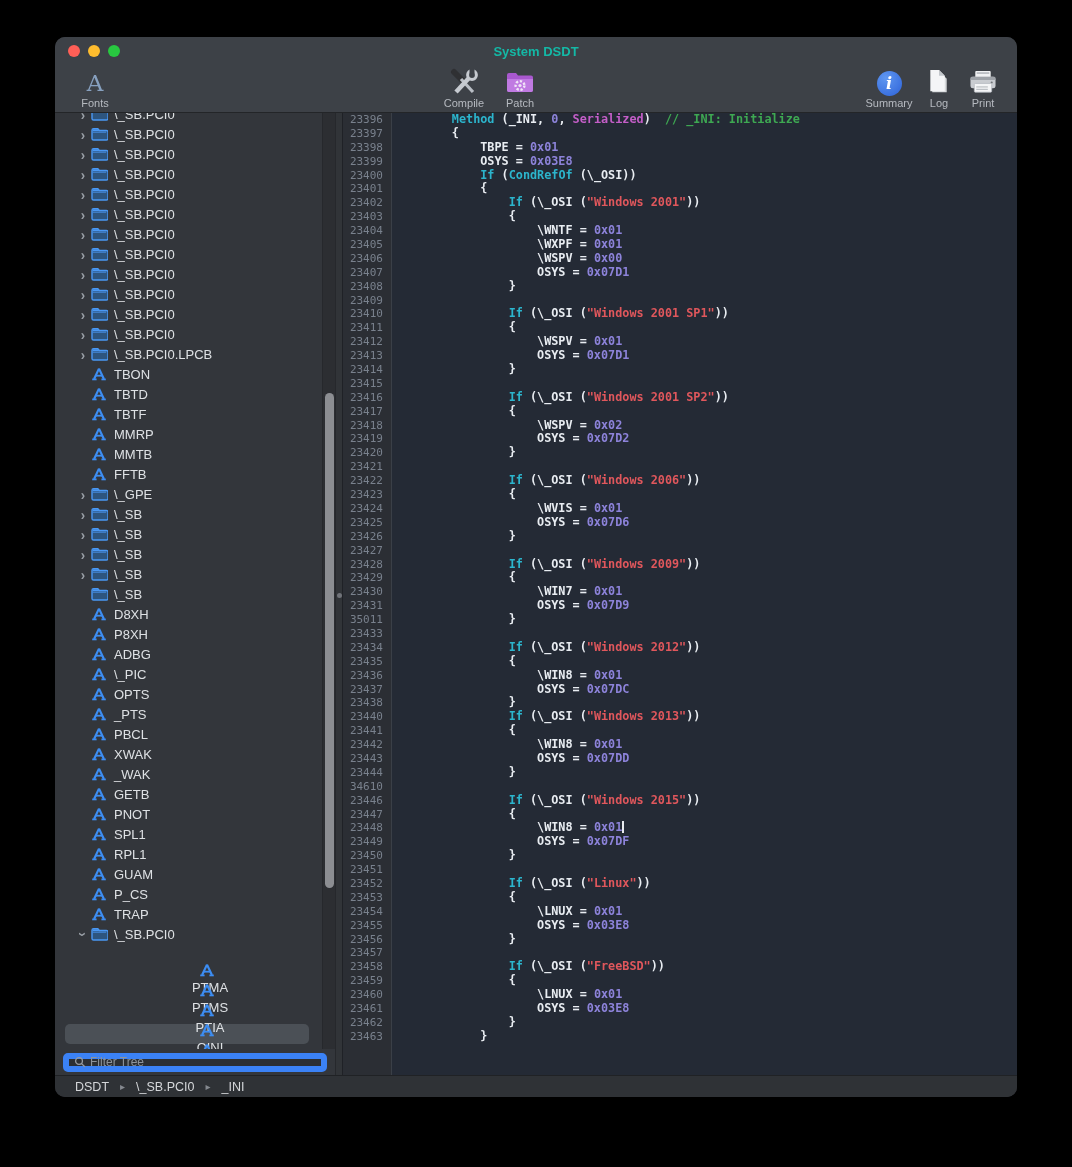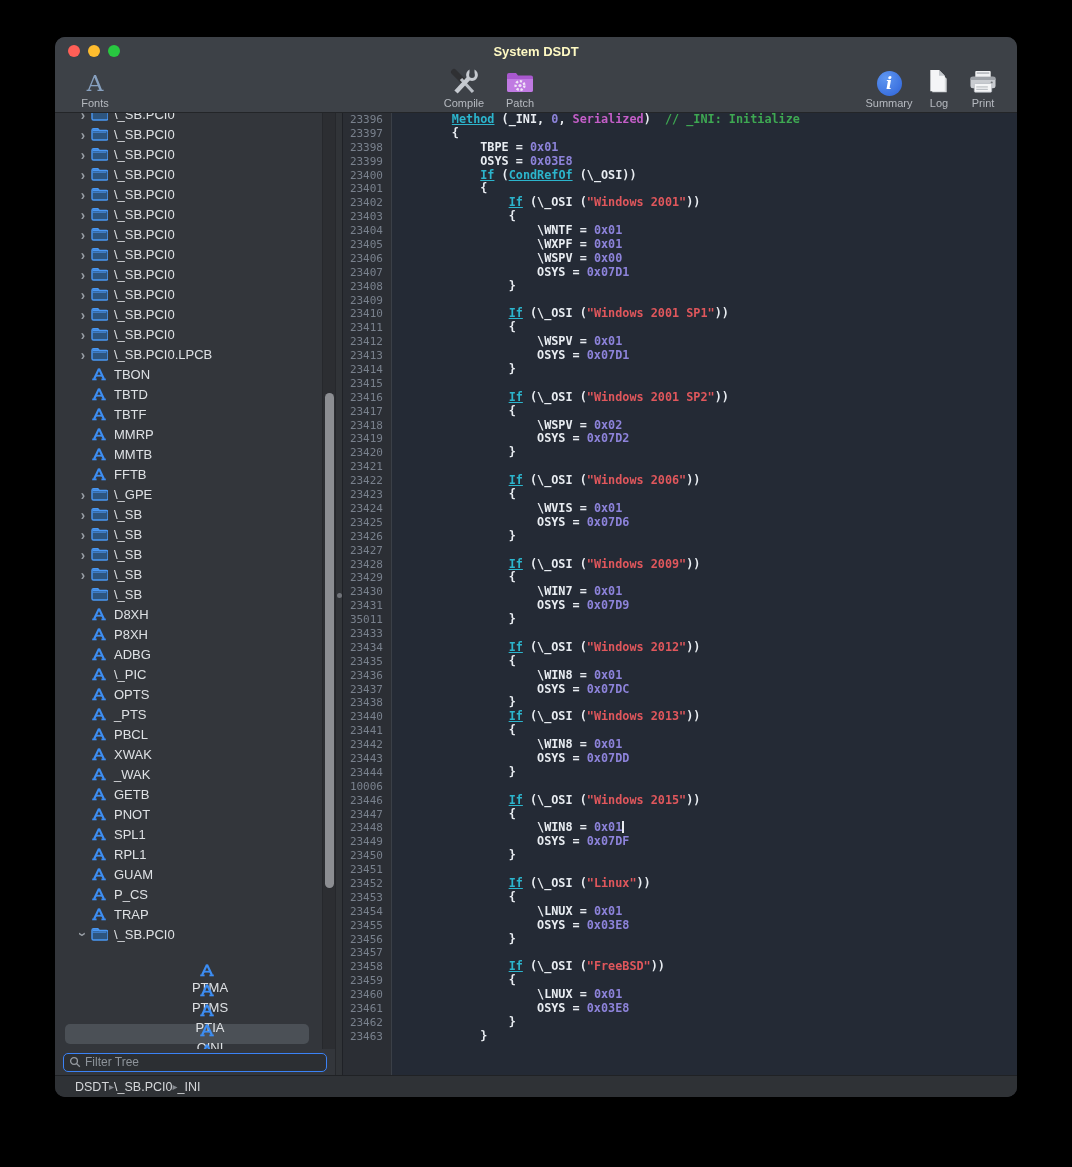--- a/index.html
+++ b/index.html
@@ -7,21 +7,21 @@
 
   .window { position:absolute; left:55px; top:37px; width:962px; height:1060px;
     background:#33363b; border-radius:10px; overflow:hidden;
     box-shadow:0 18px 50px rgba(0,0,0,.65), 0 0 0 1px rgba(0,0,0,.55); }
 
   
   .titlebar { height:28px; background:#3d4147; display:flex; align-items:center; position:relative; }
   .lights { display:flex; gap:8px; padding-left:13px; }
   .light { width:12px; height:12px; border-radius:50%; }
   .light.red { background:#ff5f57; } .light.yellow { background:#febc2e; } .light.green { background:#28c840; }
-  .wtitle { position:absolute; left:0; right:0; text-align:center; font-size:13px; font-weight:700; color:#fef9c3; }
+  .wtitle { position:absolute; left:0; right:0; text-align:center; font-size:13px; font-weight:700; color:#14b8a6; }
 
   
   .toolbar { height:48px; background:#3d4147; border-bottom:1px solid #232528;
     display:flex; align-items:flex-start; padding:0 12px; }
   .titem { width:56px; display:flex; flex-direction:column; align-items:center; cursor:default; }
   .ticon { height:31px; display:flex; align-items:flex-end; justify-content:center; }
   .tlabel { font-size:11px; color:#b6bac0; margin-top:1px; }
   .sp { flex:1; }
   .fontsA { font-family:"DejaVu Serif",serif; font-size:23px; line-height:26px; color:#87a0bf; }
   .sumicon { width:25px; height:25px; border-radius:50%;
@@ -43,39 +43,39 @@
     display:flex; align-items:center; justify-content:center; transform:scale(1,1.15); }
   .chev.down { transform:rotate(90deg) scale(1,1.15); }
   .ticonslot { width:20px; flex:0 0 20px; display:flex; align-items:center; }
   .tlabeltxt { padding-left:3px; }
 
   .treescroll { position:absolute; right:0; top:0; width:13px; height:936px;
     background:#2c2e32; border-left:1px solid #26282c; }
   .thumb { position:absolute; left:2px; top:280px; width:9px; height:495px; border-radius:5px; background:#8c8e92; }
 
   .filterrow { height:26px; display:flex; align-items:center; padding:0 8px; }
-  .filterfield { flex:1; height:19px; border:1px solid #3b82f6; border-radius:5px;
+  .filterfield { flex:1; height:19px; border:6px solid #3b82f6; border-radius:5px;
     background:rgba(0,0,0,.12); display:flex; align-items:center; padding:0 5px; gap:4px; }
   .filterfield input { flex:1; border:none; outline:none; background:transparent;
     font-size:12px; color:#dcdfe2; font-family:"Liberation Sans",sans-serif; }
   .filterfield input::placeholder { color:#8d939a; }
 
   .divider { width:8px; background:#313438; border-left:1px solid #26282c; border-right:1px solid #1f2126; position:relative; }
   .divdot { position:absolute; left:50%; top:480px; width:5px; height:5px; margin-left:-2.5px;
     border-radius:50%; background:#707379; }
 
   
   .editor { flex:1; overflow:hidden; padding-top:0;
     background:linear-gradient(90deg, #2b2e34 0, #2b2e34 48px, #3a3f47 48px, #3a3f47 49px, #242a35 49px);
     font-family:"DejaVu Sans Mono",monospace; font-size:11.8px; font-weight:700; }
   .cl { height:13.9px; line-height:13.9px; display:flex; white-space:pre; }
   .ln { flex:0 0 44px; text-align:right; padding-right:4px; color:#79818d; font-weight:400; font-size:11px; }
   .ct { padding-left:8px; color:#e9edf2; }
   .c-p { color:#e9edf2; }
-  .c-k { color:#2cb5cd;text-decoration:underline; }
+  .c-k { color:#2cb5cd; }
   .c-n { color:#8d83da; }
   .c-s { color:#e0575c; }
   .c-z { color:#c45ec8; }
   .c-c { color:#3ea852; }
   .caret { display:inline-block; width:1.5px; height:12px; background:#e8eaee; vertical-align:-2px; }
 
   
   .statusbar { height:22px; background:#2f3236; border-top:1px solid #202225;
     display:flex; align-items:center; padding-left:20px; gap:7px; font-size:12.5px; color:#d5d7da; }
   .bcsep { color:#85898f; font-size:10px; }
@@ -797,21 +797,21 @@
         <div class="cl"><span class="ln">23434</span><span class="ct"><span class="c-p">                </span><span class="c-k">If</span><span class="c-p"> (\_OSI (</span><span class="c-s">"Windows 2012"</span><span class="c-p">))</span></span></div>
         <div class="cl"><span class="ln">23435</span><span class="ct"><span class="c-p">                {</span></span></div>
         <div class="cl"><span class="ln">23436</span><span class="ct"><span class="c-p">                    \WIN8 = </span><span class="c-n">0x01</span></span></div>
         <div class="cl"><span class="ln">23437</span><span class="ct"><span class="c-p">                    OSYS = </span><span class="c-n">0x07DC</span></span></div>
         <div class="cl"><span class="ln">23438</span><span class="ct"><span class="c-p">                }</span></span></div>
         <div class="cl"><span class="ln">23440</span><span class="ct"><span class="c-p">                </span><span class="c-k">If</span><span class="c-p"> (\_OSI (</span><span class="c-s">"Windows 2013"</span><span class="c-p">))</span></span></div>
         <div class="cl"><span class="ln">23441</span><span class="ct"><span class="c-p">                {</span></span></div>
         <div class="cl"><span class="ln">23442</span><span class="ct"><span class="c-p">                    \WIN8 = </span><span class="c-n">0x01</span></span></div>
         <div class="cl"><span class="ln">23443</span><span class="ct"><span class="c-p">                    OSYS = </span><span class="c-n">0x07DD</span></span></div>
         <div class="cl"><span class="ln">23444</span><span class="ct"><span class="c-p">                }</span></span></div>
-        <div class="cl"><span class="ln">10006</span><span class="ct"></span></div>
+        <div class="cl"><span class="ln">34610</span><span class="ct"></span></div>
         <div class="cl"><span class="ln">23446</span><span class="ct"><span class="c-p">                </span><span class="c-k">If</span><span class="c-p"> (\_OSI (</span><span class="c-s">"Windows 2015"</span><span class="c-p">))</span></span></div>
         <div class="cl"><span class="ln">23447</span><span class="ct"><span class="c-p">                {</span></span></div>
         <div class="cl"><span class="ln">23448</span><span class="ct"><span class="c-p">                    \WIN8 = </span><span class="c-n">0x01</span><span class="caret"></span></span></div>
         <div class="cl"><span class="ln">23449</span><span class="ct"><span class="c-p">                    OSYS = </span><span class="c-n">0x07DF</span></span></div>
         <div class="cl"><span class="ln">23450</span><span class="ct"><span class="c-p">                }</span></span></div>
         <div class="cl"><span class="ln">23451</span><span class="ct"></span></div>
         <div class="cl"><span class="ln">23452</span><span class="ct"><span class="c-p">                </span><span class="c-k">If</span><span class="c-p"> (\_OSI (</span><span class="c-s">"Linux"</span><span class="c-p">))</span></span></div>
         <div class="cl"><span class="ln">23453</span><span class="ct"><span class="c-p">                {</span></span></div>
         <div class="cl"><span class="ln">23454</span><span class="ct"><span class="c-p">                    \LNUX = </span><span class="c-n">0x01</span></span></div>
         <div class="cl"><span class="ln">23455</span><span class="ct"><span class="c-p">                    OSYS = </span><span class="c-n">0x03E8</span></span></div>
@@ -820,21 +820,21 @@
         <div class="cl"><span class="ln">23458</span><span class="ct"><span class="c-p">                </span><span class="c-k">If</span><span class="c-p"> (\_OSI (</span><span class="c-s">"FreeBSD"</span><span class="c-p">))</span></span></div>
         <div class="cl"><span class="ln">23459</span><span class="ct"><span class="c-p">                {</span></span></div>
         <div class="cl"><span class="ln">23460</span><span class="ct"><span class="c-p">                    \LNUX = </span><span class="c-n">0x01</span></span></div>
         <div class="cl"><span class="ln">23461</span><span class="ct"><span class="c-p">                    OSYS = </span><span class="c-n">0x03E8</span></span></div>
         <div class="cl"><span class="ln">23462</span><span class="ct"><span class="c-p">                }</span></span></div>
         <div class="cl"><span class="ln">23463</span><span class="ct"><span class="c-p">            }</span></span></div>
       </div>
   </div>
 
   <div class="statusbar">
-    <span id="breadcrumb" style="display:flex;align-items:center;gap:0;">
+    <span id="breadcrumb" style="display:flex;align-items:center;gap:11px;">
         <span>DSDT</span>
         <span class="bcsep">▸</span>
         <span>\_SB.PCI0</span>
         <span class="bcsep">▸</span>
         <span>_INI</span>
       </span>
   </div>
 
 </div>
 

